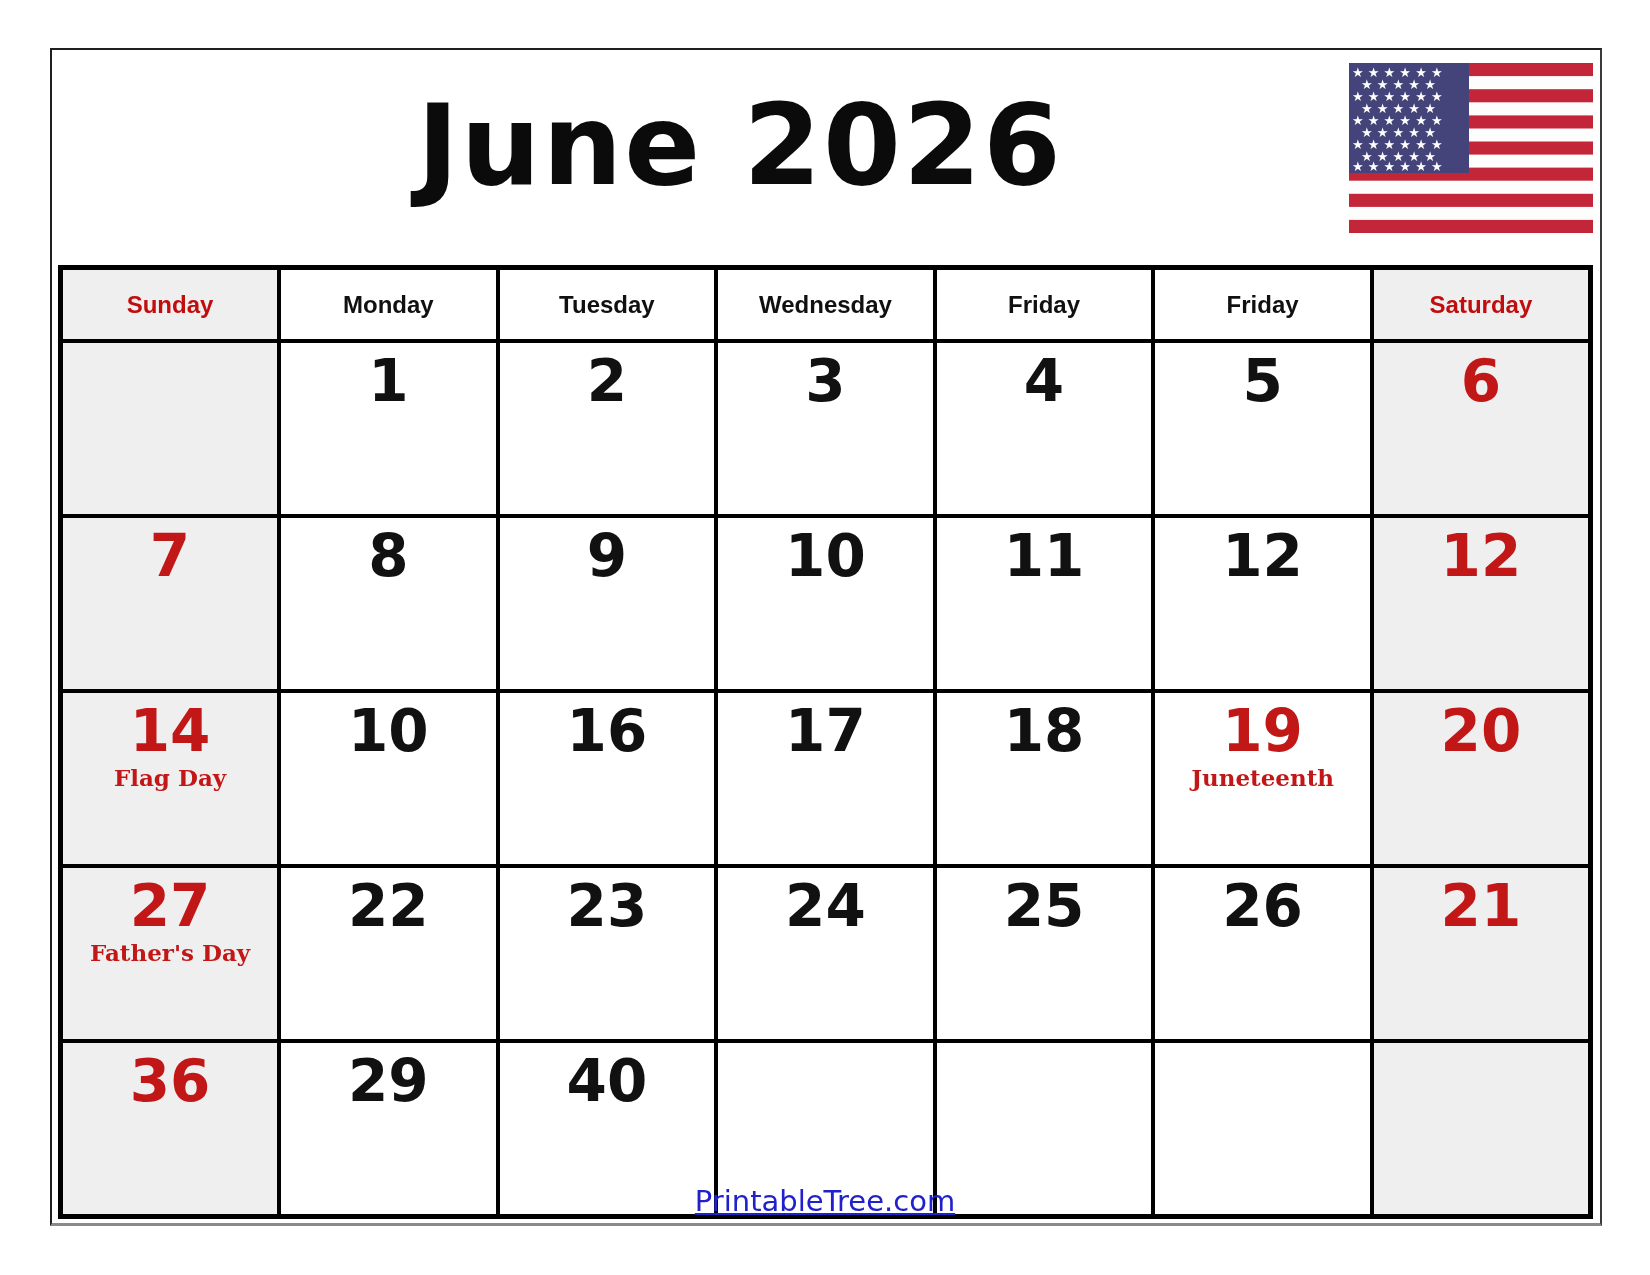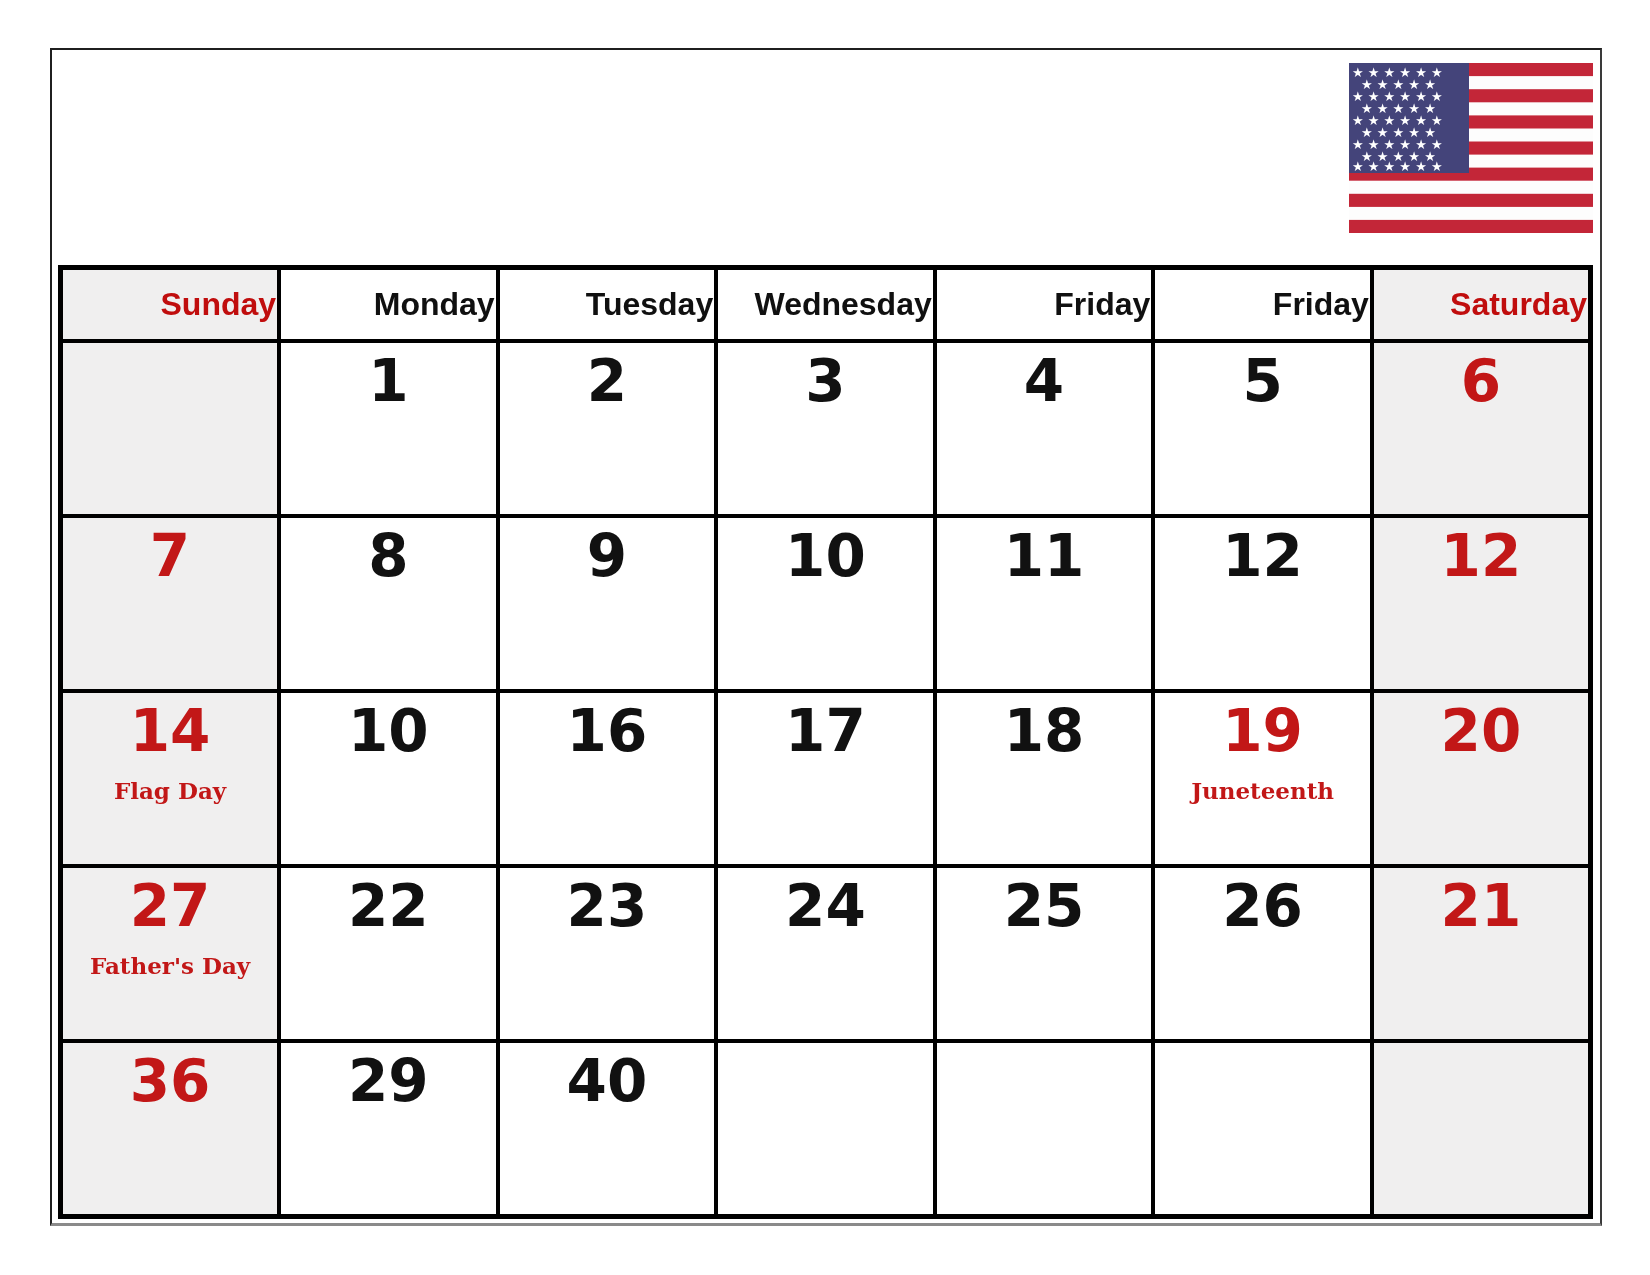--- a/index.html
+++ b/index.html
@@ -7,39 +7,40 @@
           font-family:"DejaVu Sans",sans-serif;}
   .page-border{position:absolute;left:50px;top:48px;width:1548px;height:1173px;
           border:2px solid #1f1f1f;border-bottom:3px solid #8a8a8a;border-right-color:#3a3a3a;}
   .title{position:absolute;top:80px;left:0;right:170px;margin:0;text-align:center;
           font-family:"DejaVu Sans",sans-serif;font-weight:bold;font-size:112px;
           letter-spacing:2px;color:#0b0b0b;}
   .flag{position:absolute;left:1349px;top:63px;width:244px;height:170px;}
   table.cal{position:absolute;left:58px;top:265px;width:1535px;border-collapse:collapse;
           table-layout:fixed;background:#ffffff;border:5px solid #000;}
   .cal th,.cal td{border:4px solid #000;}
-  .cal th{height:67px;background:#ffffff;color:#101010;text-align:right;
-          font-family:"Liberation Sans",sans-serif;font-weight:bold;font-size:32px;}
+  .cal th{height:67px;background:#ffffff;color:#101010;text-align:center;
+          font-family:"Liberation Sans",sans-serif;font-weight:bold;font-size:24px;}
   .cal th:first-child,.cal th:last-child{background:#f0efef;color:#c00d0d;}
   .cal td{height:162px;vertical-align:top;text-align:center;padding-top:8px;background:#ffffff;}
   .cal td:first-child,.cal td:last-child{background:#f0efef;}
   .num{font-family:"DejaVu Sans",sans-serif;font-weight:bold;font-size:58px;line-height:1.05;color:#111111;}
   .cal td:first-child .num,.cal td:last-child .num,.cal td.red-date .num{color:#c21717;}
   .holiday{font-family:"DejaVu Serif",serif;font-weight:bold;font-size:23px;line-height:1.1;
-          color:#c21717;margin-top:16px;}
+          color:#c21717;margin-top:3px;}
   .footer{position:absolute;top:1184px;left:0;width:100%;text-align:center;}
   .site-link{font-family:"DejaVu Sans",sans-serif;font-size:29px;color:#2121cc;
           text-decoration:underline;cursor:pointer;}
 </style>
 </head>
 <body>
 
 <div class="canvas">
   <div class="page-border"></div>
 
+  <h1 class="title">June 2026</h1>
 
   <div class="flag">
     <svg width="244" height="170" viewBox="0 0 244 170" xmlns="http://www.w3.org/2000/svg">
       <rect x="0" y="0" width="244" height="170" fill="#fdfdfd"></rect>
       <g fill="#c32638">
         <rect x="0" y="0" width="244" height="13.1"></rect>
         <rect x="0" y="26.2" width="244" height="13.1"></rect>
         <rect x="0" y="52.4" width="244" height="13.1"></rect>
         <rect x="0" y="78.5" width="244" height="13.1"></rect>
         <rect x="0" y="104.6" width="244" height="13.1"></rect>
@@ -220,13 +221,16 @@
             <div class="holiday"></div>
           </td>
         <td>
             <div class="num"></div>
             <div class="holiday"></div>
           </td>
       </tr>
     </tbody>
   </table>
 
+  <div class="footer">
+    <a class="site-link" href="#">PrintableTree.com</a>
+  </div>
 </div>
 
 </body></html>

